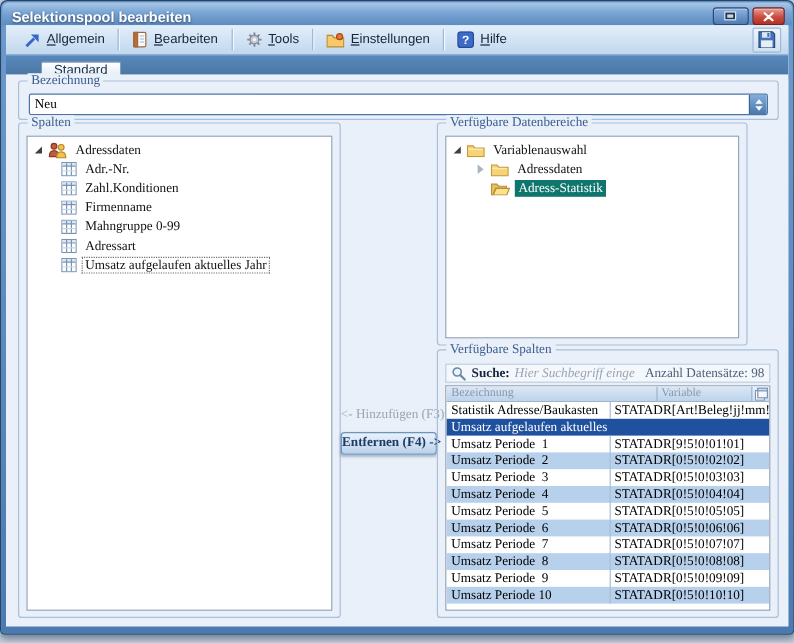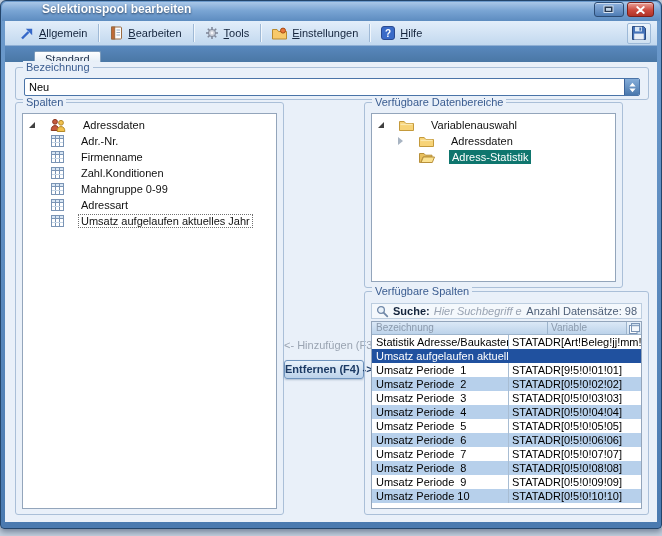--- a/index.html
+++ b/index.html
@@ -4,22 +4,22 @@
 <style>
   * { box-sizing:border-box; margin:0; padding:0; }
   html,body { width:662px; height:536px; }
   body { font-family:"Liberation Sans",sans-serif; background:#c6d2e0; position:relative; overflow:hidden; }
 
   .window { position:absolute; left:0; top:0; width:662px; height:529px;
     background:linear-gradient(#6d9bcd,#4a7ab0); border:1px solid #23456b;
     border-radius:6px 6px 4px 4px; box-shadow:0 3px 6px rgba(30,50,80,.5); }
 
   .titlebar { position:absolute; left:1px; right:1px; top:1px; height:19px;
-    border-radius:5px 5px 0 0; display:flex; align-items:flex-start;
-    background:linear-gradient(#a9c7e8 0%,#7aa5d4 45%,#5d8cc0 100%);padding-left:32px; }
+    border-radius:5px 5px 0 0; display:flex; align-items:flex-end;
+    background:linear-gradient(#a9c7e8 0%,#7aa5d4 45%,#5d8cc0 100%); }
   .title { color:#fff; font-size:12px; font-weight:bold; padding-left:8px;
     text-shadow:0 1px 2px rgba(20,40,70,.75); }
   .win-controls { margin-left:auto; display:flex; gap:3px; padding-right:6px; }
   .btn-restore { width:30px; height:15px; border:1px solid #2c4c74; border-radius:3px;
     background:linear-gradient(#8fb2de,#4e7cb4); box-shadow:inset 0 1px 0 rgba(255,255,255,.55);
     display:flex; align-items:center; justify-content:center; }
   .btn-close { width:27px; height:15px; border:1px solid #7c201a; border-radius:3px;
     background:linear-gradient(#eaa199,#cc4a3e 55%,#b03328); box-shadow:inset 0 1px 0 rgba(255,255,255,.45);
     display:flex; align-items:center; justify-content:center; }
 
@@ -33,41 +33,41 @@
   .tb-save { margin-left:auto; width:24px; height:21px; display:flex; align-items:center; justify-content:center;
     background:linear-gradient(#eef5fc,#cfe0f0); border:1px solid #9db9d8; border-radius:2px; }
   .icon { display:inline-flex; align-items:center; justify-content:center; }
 
   .tabstrip { position:absolute; left:0; right:0; top:25px; height:20px;
     background:linear-gradient(#5988bd,#46739f); display:flex; align-items:flex-end; }
   .tab { margin-left:29px; height:15px; padding:1px 10px 0;
     background:linear-gradient(#ffffff,#dce8f4); border:1px solid #7e9cbc; border-bottom:none;
     border-radius:2px 2px 0 0; font-size:11px; color:#22344e; }
 
-  .panel { position:absolute; left:0; right:0; top:41px; bottom:0; background:#e9f0f9; }
+  .panel { position:absolute; left:0; right:0; top:41px; bottom:0; background:#e9f0f9;font-family:Liberation Serif, serif; }
 
   .group { position:absolute; border:1px solid #aabfd8; border-radius:3px; }
   .group-label { position:absolute; top:-7px; left:7px; background:#e9f0f9; padding:0 3px;
     font-size:11px; color:#3a5c90; white-space:nowrap; }
 
   #grp-bezeichnung { left:10px; top:5px; width:634px; height:33px; }
   .combo { position:absolute; left:8px; top:10px; right:8px; height:18px; background:#fff;
     border:1px solid #4a74a8; border-radius:2px; display:flex; align-items:center; overflow:hidden; }
   .combo-value { flex:1; font-size:11px; padding-left:4px; color:#000; }
   .combo-btn { width:15px; align-self:stretch; background:linear-gradient(#85add9,#4a78ad);
     border-left:1px solid #3c639a; display:flex; align-items:center; justify-content:center; }
 
   #grp-spalten  { left:10px;  top:40px;  width:269px; height:413px; }
   #grp-bereiche { left:359px; top:40px;  width:259px; height:186px; }
   #grp-vspalten { left:359px; top:229px; width:285px; height:224px; }
 
   .listbox { position:absolute; left:6px; top:10px; right:6px; bottom:5px; background:#fff;
     border:1px solid #93a5bb; overflow:hidden; padding-top:3px; }
 
-  .tree-row { height:16px; display:flex; align-items:center; gap:14px; font-size:11px; color:#111; padding-left:6px; }
+  .tree-row { height:16px; display:flex; align-items:center; gap:4px; font-size:11px; color:#111; padding-left:6px; }
   .spalten-child { padding-left:28px; }
   .indent-1 { padding-left:26px; }
   .exp-open  { width:0; height:0; border-bottom:6px solid #404040; border-left:6px solid transparent; margin-right:1px; flex:none; }
   .exp-closed{ width:0; height:0; border-top:4px solid transparent; border-bottom:4px solid transparent;
     border-left:5px solid #a8b4c2; margin-right:2px; flex:none; }
   .exp-none  { width:7px; flex:none; }
   .tree-label { padding:1px 3px; white-space:nowrap; }
   .tree-label.focused  { border:1px dotted #707070; padding:0 2px; }
   .tree-label.selected { background:#0f766e; color:#fff; }
 
@@ -251,34 +251,34 @@
               <span class="icon">
                 <svg width="13" height="12" viewBox="0 0 13 12">
                   <rect x="0.5" y="0.5" width="12" height="11" fill="#fff" stroke="#7a94b5"></rect>
                   <rect x="1" y="1" width="11" height="2.2" fill="#d8e6f4"></rect>
                   <line x1="4.5" y1="1" x2="4.5" y2="11" stroke="#7a94b5"></line>
                   <line x1="8.5" y1="1" x2="8.5" y2="11" stroke="#7a94b5"></line>
                   <line x1="1" y1="3.5" x2="12" y2="3.5" stroke="#7a94b5"></line>
                   <line x1="1" y1="7.5" x2="12" y2="7.5" stroke="#c5d5e5"></line>
                 </svg>
               </span>
+              <span class="tree-label">Zahl.Konditionen</span>
+            </div>
+            <div class="tree-row spalten-child">
+              <span class="icon">
+                <svg width="13" height="12" viewBox="0 0 13 12">
+                  <rect x="0.5" y="0.5" width="12" height="11" fill="#fff" stroke="#7a94b5"></rect>
+                  <rect x="1" y="1" width="11" height="2.2" fill="#d8e6f4"></rect>
+                  <line x1="4.5" y1="1" x2="4.5" y2="11" stroke="#7a94b5"></line>
+                  <line x1="8.5" y1="1" x2="8.5" y2="11" stroke="#7a94b5"></line>
+                  <line x1="1" y1="3.5" x2="12" y2="3.5" stroke="#7a94b5"></line>
+                  <line x1="1" y1="7.5" x2="12" y2="7.5" stroke="#c5d5e5"></line>
+                </svg>
+              </span>
               <span class="tree-label">Firmenname</span>
-            </div>
-            <div class="tree-row spalten-child">
-              <span class="icon">
-                <svg width="13" height="12" viewBox="0 0 13 12">
-                  <rect x="0.5" y="0.5" width="12" height="11" fill="#fff" stroke="#7a94b5"></rect>
-                  <rect x="1" y="1" width="11" height="2.2" fill="#d8e6f4"></rect>
-                  <line x1="4.5" y1="1" x2="4.5" y2="11" stroke="#7a94b5"></line>
-                  <line x1="8.5" y1="1" x2="8.5" y2="11" stroke="#7a94b5"></line>
-                  <line x1="1" y1="3.5" x2="12" y2="3.5" stroke="#7a94b5"></line>
-                  <line x1="1" y1="7.5" x2="12" y2="7.5" stroke="#c5d5e5"></line>
-                </svg>
-              </span>
-              <span class="tree-label">Zahl.Konditionen</span>
             </div>
             <div class="tree-row spalten-child">
               <span class="icon">
                 <svg width="13" height="12" viewBox="0 0 13 12">
                   <rect x="0.5" y="0.5" width="12" height="11" fill="#fff" stroke="#7a94b5"></rect>
                   <rect x="1" y="1" width="11" height="2.2" fill="#d8e6f4"></rect>
                   <line x1="4.5" y1="1" x2="4.5" y2="11" stroke="#7a94b5"></line>
                   <line x1="8.5" y1="1" x2="8.5" y2="11" stroke="#7a94b5"></line>
                   <line x1="1" y1="3.5" x2="12" y2="3.5" stroke="#7a94b5"></line>
                   <line x1="1" y1="7.5" x2="12" y2="7.5" stroke="#c5d5e5"></line>

